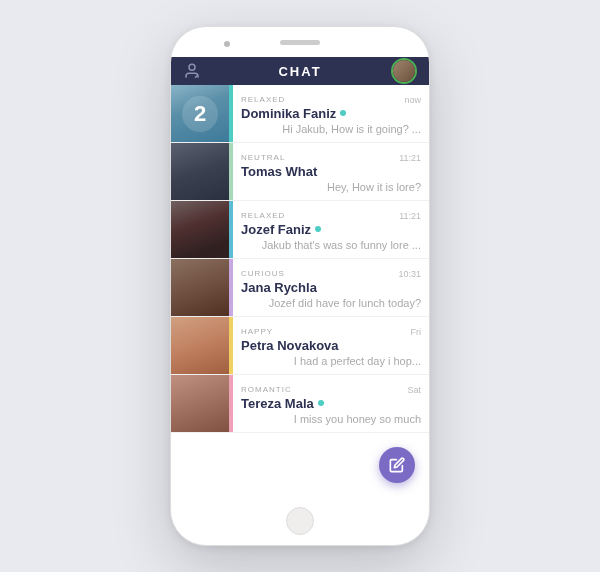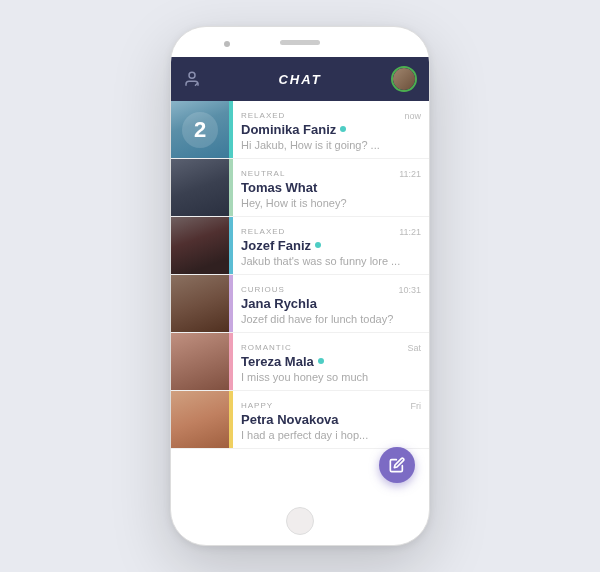--- a/index.html
+++ b/index.html
@@ -69,23 +69,22 @@
       background: #fff;
     }
 
     
     .header {
       display: flex;
       align-items: center;
       justify-content: space-between;
       background: #2d3152;
       padding: 8px 12px;
-      height: 44px;
+      height: 28px;
       flex-shrink: 0;
-      font-style: italic;
     }
     .header-title {
       color: #fff;
       font-size: 13px;
       font-weight: 600;
       letter-spacing: 2px;
       position: absolute;
       left: 50%;
       transform: translateX(-50%);
     }
@@ -222,20 +221,21 @@
       background: #4ecdc4;
       flex-shrink: 0;
     }
 
     .chat-preview {
       font-size: 11px;
       color: #aaa;
       white-space: nowrap;
       overflow: hidden;
       text-overflow: ellipsis;
+      text-align: right;
     }
 
     
     .fab {
       position: absolute;
       bottom: 14px;
       right: 14px;
       width: 36px;
       height: 36px;
       background: #7c6bc4;
@@ -310,21 +310,21 @@
       <div class="mood-bar mood-teal"></div>
       <div class="chat-content">
         <div class="chat-meta">
           <span class="chat-mood">NEUTRAL</span>
           <span class="chat-time">11:21</span>
         </div>
         <div class="chat-name-row">
           <span class="chat-name">Tomas What</span>
 
         </div>
-        <div class="chat-preview">Hey, How it is honey?</div>
+        <div class="chat-preview">Hey, How it is lore?</div>
       </div>
     </div>
         <div class="chat-item">
       <div class="photo-col">
         <div class="photo-bg photo-3">
           
         </div>
       </div>
       <div class="mood-bar mood-cyan"></div>
       <div class="chat-content">
@@ -353,54 +353,54 @@
         </div>
         <div class="chat-name-row">
           <span class="chat-name">Jana Rychla</span>
 
         </div>
         <div class="chat-preview">Jozef did have for lunch today?</div>
       </div>
     </div>
         <div class="chat-item">
       <div class="photo-col">
+        <div class="photo-bg photo-6">
+          
+        </div>
+      </div>
+      <div class="mood-bar mood-yellow"></div>
+      <div class="chat-content">
+        <div class="chat-meta">
+          <span class="chat-mood">HAPPY</span>
+          <span class="chat-time">Fri</span>
+        </div>
+        <div class="chat-name-row">
+          <span class="chat-name">Petra Novakova</span>
+
+        </div>
+        <div class="chat-preview">I had a perfect day i hop...</div>
+      </div>
+    </div>
+        <div class="chat-item">
+      <div class="photo-col">
         <div class="photo-bg photo-5">
           
         </div>
       </div>
       <div class="mood-bar mood-pink"></div>
       <div class="chat-content">
         <div class="chat-meta">
           <span class="chat-mood">ROMANTIC</span>
           <span class="chat-time">Sat</span>
         </div>
         <div class="chat-name-row">
           <span class="chat-name">Tereza Mala</span>
           <div class="online-dot"></div>
         </div>
         <div class="chat-preview">I miss you honey so much</div>
-      </div>
-    </div>
-        <div class="chat-item">
-      <div class="photo-col">
-        <div class="photo-bg photo-6">
-          
-        </div>
-      </div>
-      <div class="mood-bar mood-yellow"></div>
-      <div class="chat-content">
-        <div class="chat-meta">
-          <span class="chat-mood">HAPPY</span>
-          <span class="chat-time">Fri</span>
-        </div>
-        <div class="chat-name-row">
-          <span class="chat-name">Petra Novakova</span>
-
-        </div>
-        <div class="chat-preview">I had a perfect day i hop...</div>
       </div>
     </div>
       </div>
 
     <div class="fab">
       <svg viewBox="0 0 24 24" fill="none" stroke="#fff" stroke-width="2.5" stroke-linecap="round" stroke-linejoin="round">
         <path d="M11 4H4a2 2 0 0 0-2 2v14a2 2 0 0 0 2 2h14a2 2 0 0 0 2-2v-7"></path>
         <path d="M18.5 2.5a2.121 2.121 0 0 1 3 3L12 15l-4 1 1-4 9.5-9.5z"></path>
       </svg>
     </div>

